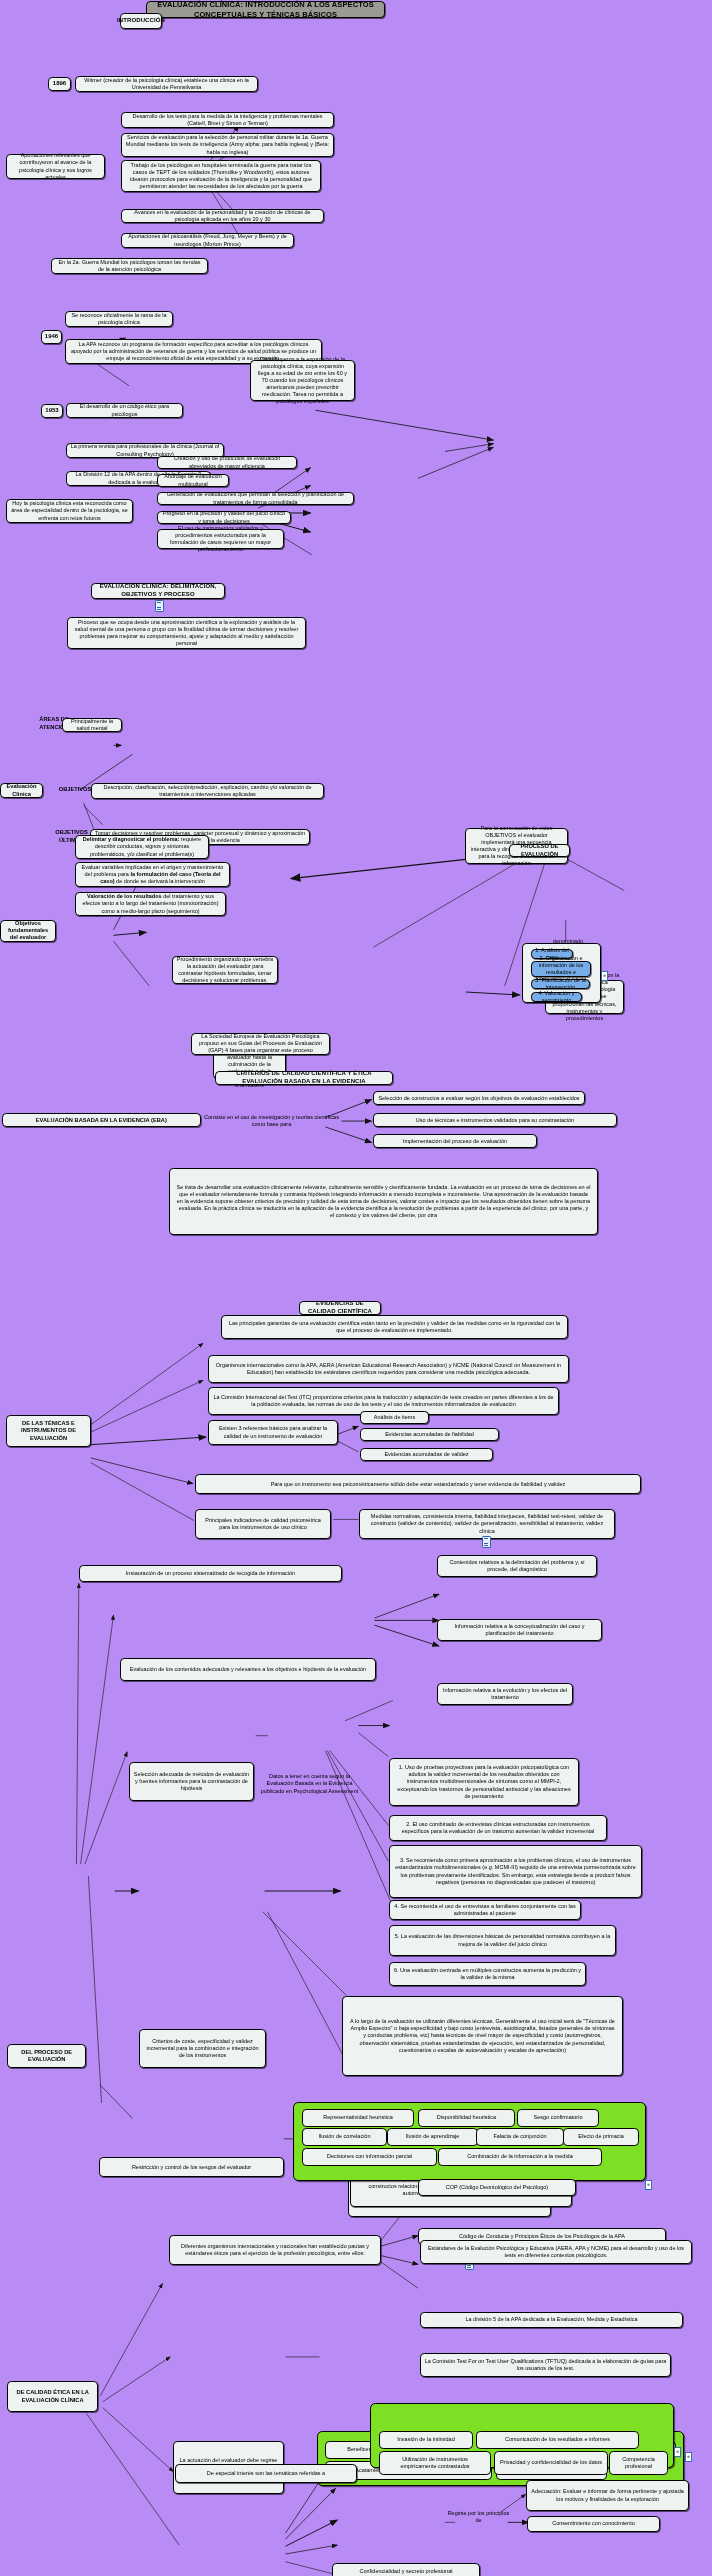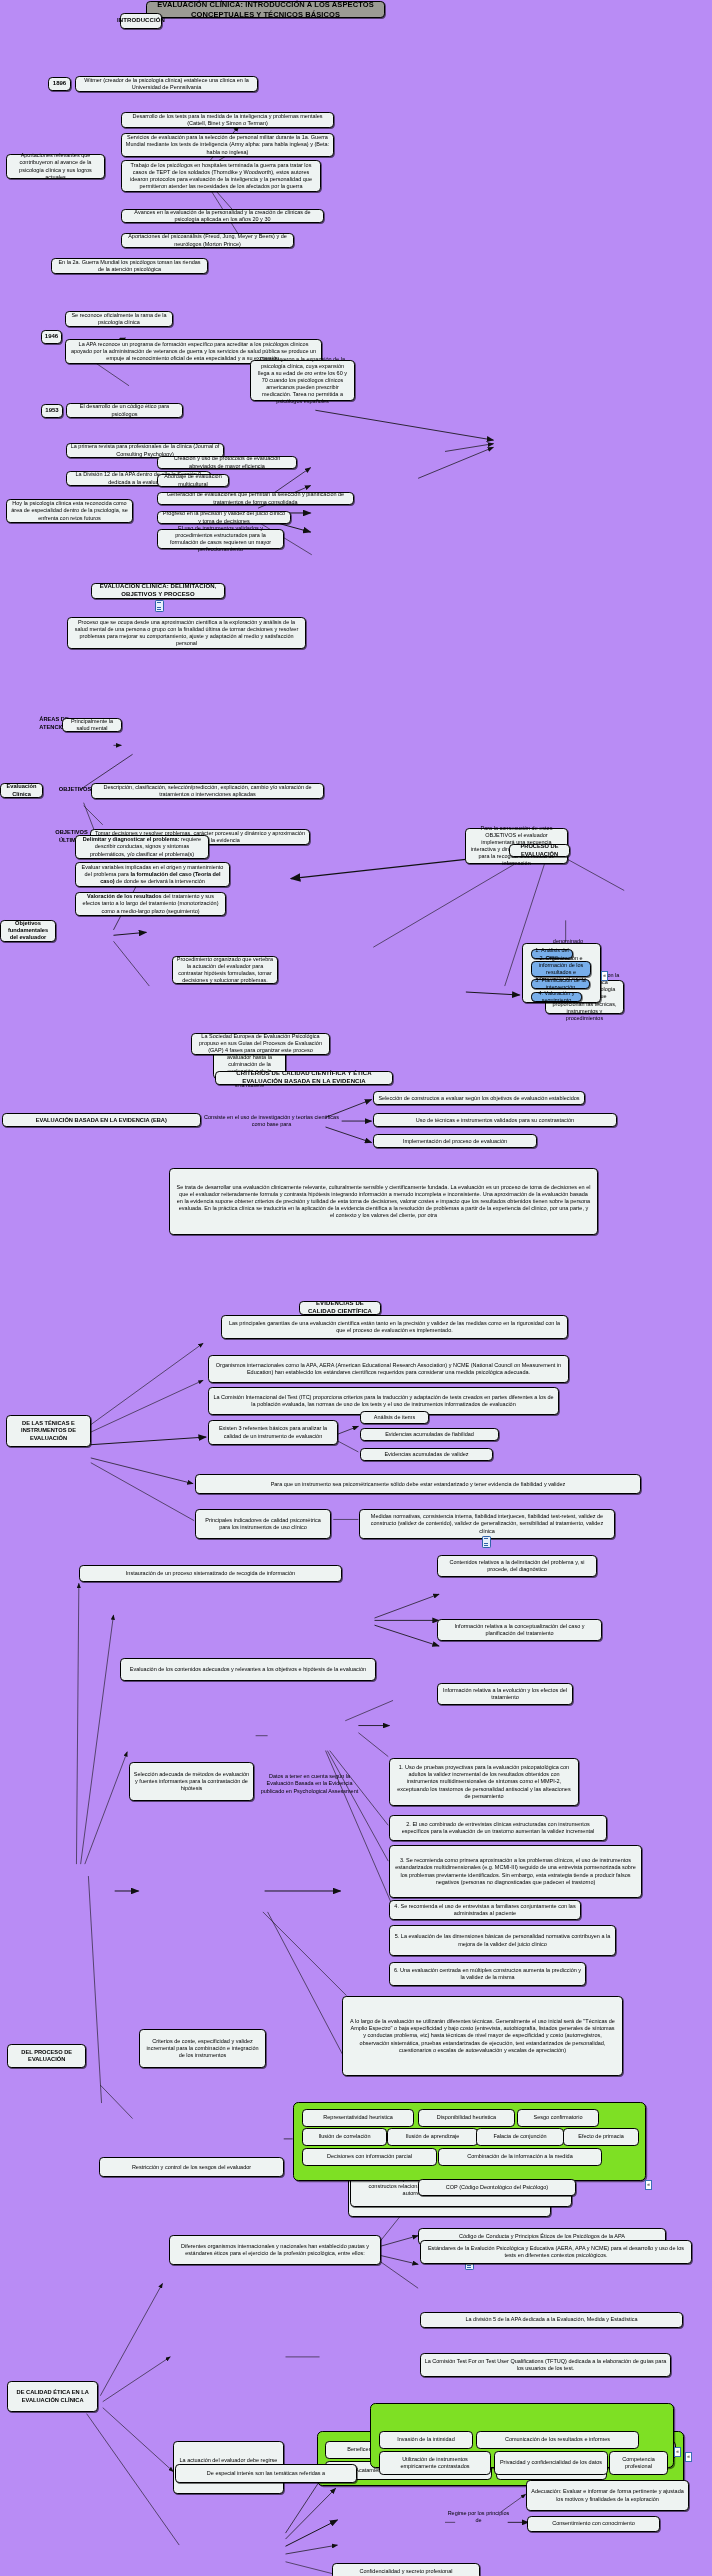--- a/index.html
+++ b/index.html
@@ -199,21 +199,21 @@
     <line x1="478" y1="4250" x2="562" y2="4165" stroke-width="1.2" marker-end="url(#ah)"></line>
     <line x1="478" y1="4262" x2="565" y2="4218" stroke-width="1.6" marker-end="url(#ah)"></line>
     <line x1="478" y1="4275" x2="565" y2="4260" stroke-width="1.2" marker-end="url(#ah)"></line>
     <line x1="478" y1="4288" x2="565" y2="4310" stroke-width="1.0"></line>
     <line x1="745" y1="4222" x2="762" y2="4222" stroke-width="1.0"></line>
     <line x1="838" y1="4205" x2="880" y2="4175" stroke-width="1.0" marker-end="url(#ah)"></line>
     <line x1="850" y1="4222" x2="885" y2="4222" stroke-width="1.4" marker-end="url(#ah)"></line>
   </g>
 </svg>
 
-<div class="node title" style="left:146px;top:1.2px;width:239px;height:16.7px;">EVALUACIÓN CLÍNICA: INTRODUCCIÓN A LOS ASPECTOS CONCEPTUALES Y TÉCNICOS BÁSICOS</div>
+<div class="node title" style="left:146px;top:1.2px;width:239px;height:16.7px;">EVALUACIÓN CLÍNICA: INTRODUCCIÓN A LOS ASPECTOS CONCEPTUALES Y TÉNICAS BÁSICOS</div>
 
 <div class="node section" style="left:120px;top:13px;width:42px;height:15.5px;">INTRODUCCIÓN</div>
 
 <div class="node year" style="left:48px;top:77px;width:23px;height:14.3px;">1896</div>
 <div class="node" style="left:75px;top:76px;width:183px;height:16px;">Witmer (creador de la psicología clínica) establece una clínica en la Universidad de Pennsilvania</div>
 
 <div class="node" style="left:6px;top:154px;width:99px;height:25px;">Aportaciones relevantes que contribuyeron al avance de la psicología clínica y sus logros actuales</div>
 
 <div class="node" style="left:121px;top:112px;width:213px;height:16px;">Desarrollo de los tests para la medida de la inteligencia y problemas mentales (Cattell, Binet y Simon o Terman)</div>
 <div class="node" style="left:121px;top:133px;width:213px;height:24px;">Servicios de evaluación para la selección de personal militar durante la 1a. Guerra Mundial mediante los tests de inteligencia (Army alpha: para habla inglesa) y (Beta: habla no inglesa)</div>

